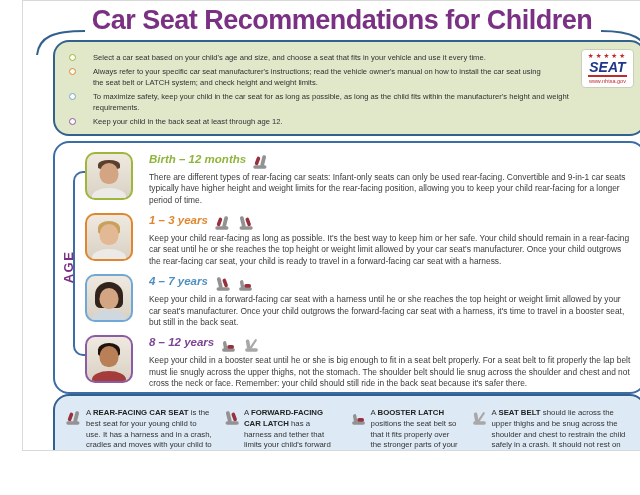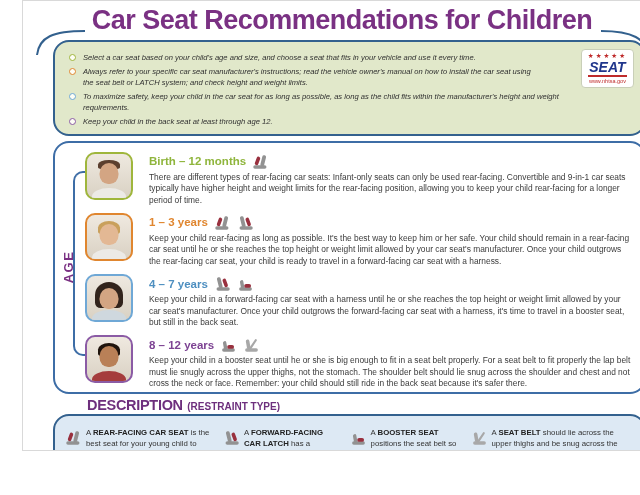--- a/index.html
+++ b/index.html
@@ -21,21 +21,21 @@
     padding:7px 10px 4px 14px; min-height:70px; box-sizing:border-box;
   }
   .nhtsa {
     float:right; background:#fff; border:1px solid #c9cfb8; border-radius:4px;
     padding:3px 6px 2px; text-align:center; margin:0 0 4px 10px; line-height:1;
   }
   .nhtsa .stars { color:#bf2b2b; font-size:6.5px; letter-spacing:2px; }
   .nhtsa .name  { font-size:14px; font-weight:900; font-style:italic; color:#20368c;
                   border-bottom:2.5px solid #bf2b2b; padding-bottom:1px; margin-top:1px; }
   .nhtsa .url   { font-size:5.5px; color:#bf2b2b; margin-top:2px; }
-  .bullet-row { display:flex; gap:7px; margin:3px 0; align-items:flex-start;font-style:italic; }
+  .bullet-row { display:flex; gap:17px; margin:3px 0; align-items:flex-start; }
   .dot { width:5px; height:5px; border-radius:50%; background:#fdfdf5; flex:none; margin-top:2px; border:1.7px solid #999; }
   .dot.c0 { border-color:#9fb63c; } .dot.c1 { border-color:#e0862f; }
   .dot.c2 { border-color:#6fa8d6; } .dot.c3 { border-color:#8b5ba5; }
   .bullet-text { font-size:7.6px; line-height:1.45; color:#2f2f2f; }
   
   .age-panel {
     position:relative; margin:5px 15px 0 30px; background:#fff;
     border:2px solid #3d6da6; border-radius:16px;
     padding:9px 12px 2px 0; box-sizing:border-box; min-height:246px;
   }
@@ -58,21 +58,21 @@
   .photo.f-green  { border-color:#9fb63c; } .photo.f-orange { border-color:#e0862f; }
   .photo.f-blue   { border-color:#6fa8d6; } .photo.f-purple { border-color:#8b5ba5; }
   .p-hair { position:absolute; top:6px; left:50%; transform:translateX(-50%);
             width:22px; height:13px; border-radius:50% 50% 20% 20%; background:#4a3525; }
   .p-hair.long { width:28px; height:26px; background:#32241c; }
   .p-head { position:absolute; top:9px; left:50%; transform:translateX(-50%);
             width:19px; height:21px; border-radius:50% 50% 45% 45%; background:#d3a583; }
   .p-body { position:absolute; bottom:-7px; left:50%; transform:translateX(-50%);
             width:34px; height:17px; border-radius:50% 50% 0 0; background:#eceae6; }
   .p-body.red { background:#a53c3c; }
-  .sec-head { display:flex; align-items:center; gap:6px; margin:1px 0 2px; }
+  .sec-head { display:flex; align-items:flex-start; gap:6px; margin:1px 0 2px;font-style:italic; }
   .range { font-size:11.5px; font-weight:bold; }
   .range.c0 { color:#8fb53c; } .range.c1 { color:#e0862f; }
   .range.c2 { color:#4e8fc0; } .range.c3 { color:#7d4393; }
   .seat { width:17px; height:17px; flex:none; }
   .sec-text { font-size:8.4px; line-height:1.36; color:#3b3b3b; max-width:487px; }
   .sec-text .para { display:block; }
   
   .desc-area { position:relative; margin:0 15px 0 30px; }
   .desc-head {
     position:relative; z-index:2; display:inline-block; margin:3px 0 -9px 28px;
@@ -237,24 +237,20 @@
             </svg>
         </div>
         <div class="sec-text">
           <span class="para">Keep your child in a booster seat until he or she is big enough to fit in a seat belt properly. For a seat belt to fit properly the lap belt must lie snugly across the upper thighs, not the stomach. The shoulder belt should lie snug across the shoulder and chest and not cross the neck or face. Remember: your child should still ride in the back seat because it's safer there.</span>
         </div>
       </div>
     </div>
   </div>
 
   <div class="desc-area">
-    <div class="desc-head">
-      <span class="h1">DESCRIPTION</span>
-      <span class="h2">(RESTRAINT TYPE)</span>
-    </div>
     <div class="desc-panel">
       <div class="desc-col w1">
         <svg class="seat">
             <use href="#sym-rear"></use>
           </svg>
         <div class="desc-text">
           <span>A </span><strong>REAR-FACING CAR SEAT</strong><span> is the best seat for your young child to use. It has a harness and in a crash, cradles and moves with your child to reduce the stress to the child's fragile neck and spinal cord.</span>
         </div>
       </div>
       <div class="desc-col w2">
@@ -263,21 +259,21 @@
           </svg>
         <div class="desc-text">
           <span>A </span><strong>FORWARD-FACING CAR LATCH</strong><span> has a harness and tether that limits your child's forward movement during a crash.</span>
         </div>
       </div>
       <div class="desc-col w3">
         <svg class="seat">
             <use href="#sym-boost"></use>
           </svg>
         <div class="desc-text">
-          <span>A </span><strong>BOOSTER SEAT</strong><span> positions the seat belt so that it fits properly over the stronger parts of your child's body.</span>
+          <span>A </span><strong>BOOSTER LATCH</strong><span> positions the seat belt so that it fits properly over the stronger parts of your child's body.</span>
         </div>
       </div>
       <div class="desc-col w4">
         <svg class="seat">
             <use href="#sym-belt"></use>
           </svg>
         <div class="desc-text">
           <span>A </span><strong>SEAT BELT</strong><span> should lie across the upper thighs and be snug across the shoulder and chest to restrain the child safely in a crash. It should not rest on the stomach area or across the neck.</span>
         </div>
       </div>

